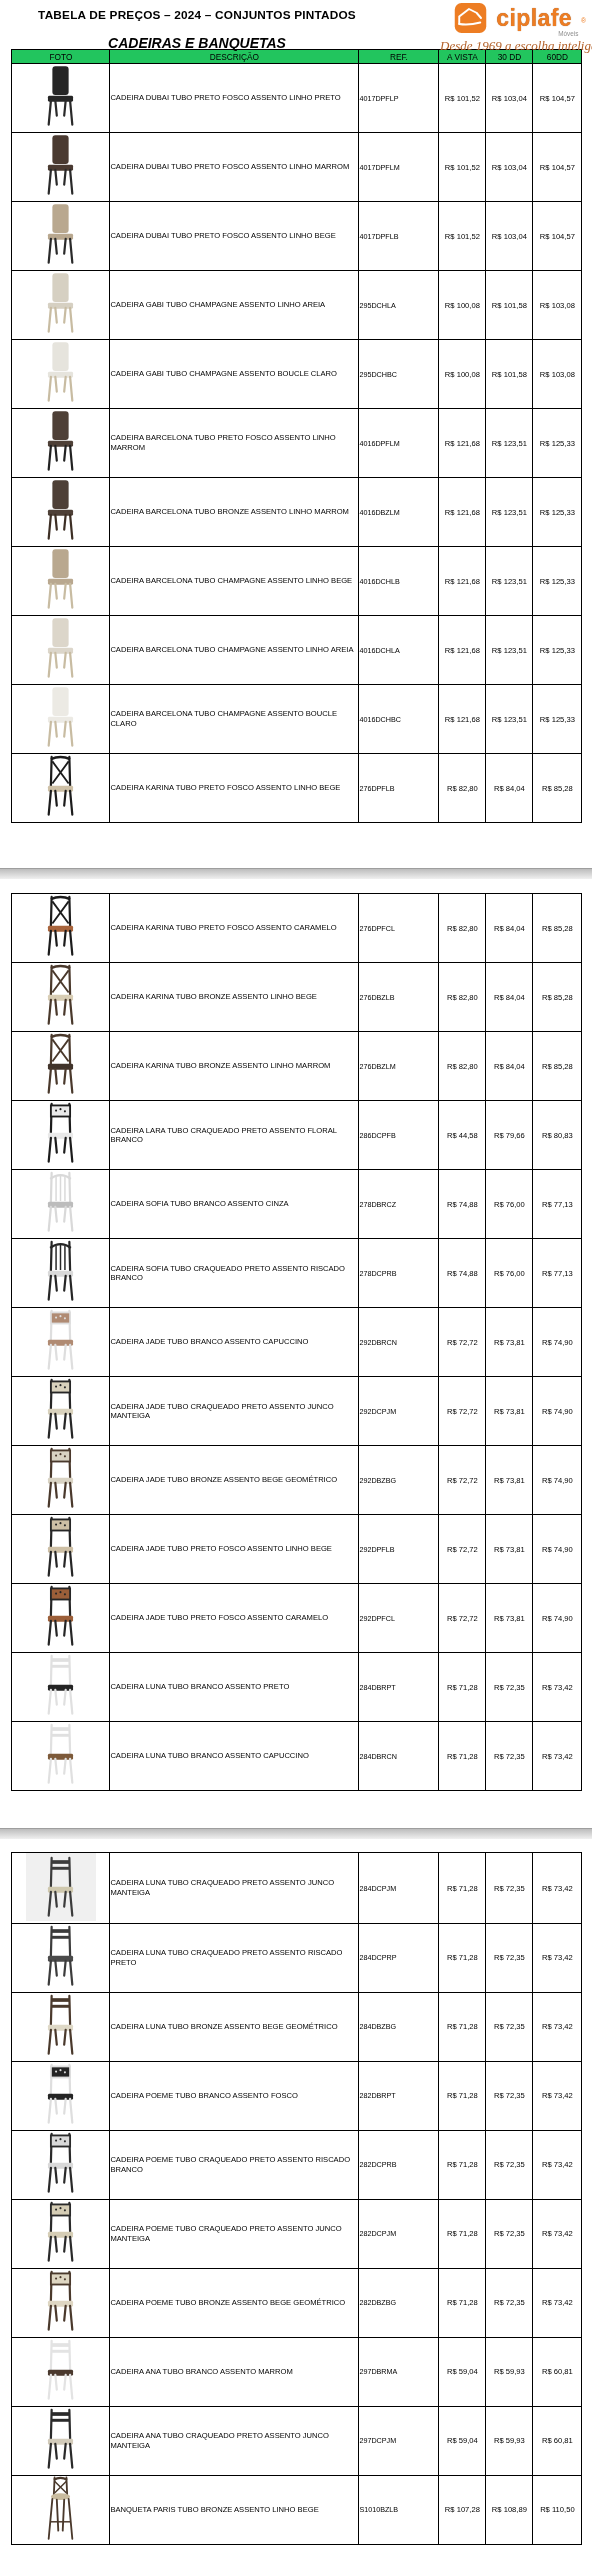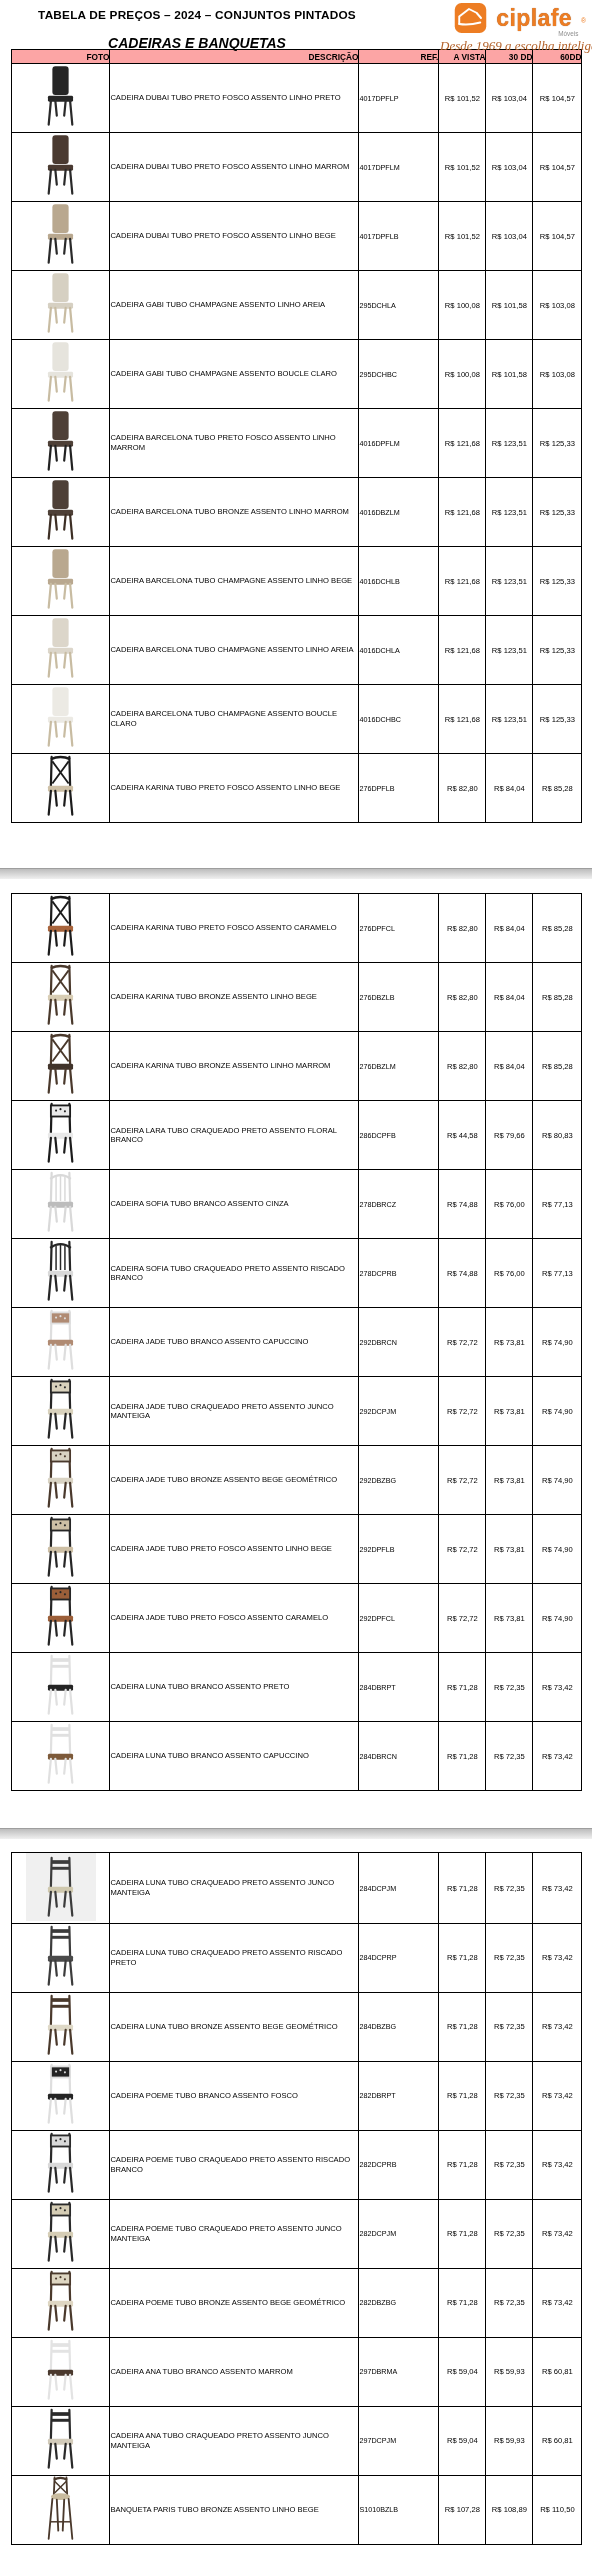--- a/index.html
+++ b/index.html
@@ -21,21 +21,21 @@
     text-shadow:0 0 0.8px #8a4412;}
   .logo-reg{font-size:6.8px;color:#ED7D23;align-self:flex-end;margin-bottom:10.6px;}
   .logo-moveis{font-size:6.4px;color:#8f8f8f;text-align:right;margin:-4.5px 7.6px 0 0;}
   .logo-tagline{font-family:"Liberation Serif",serif;font-style:italic;font-size:13px;
     color:#b4622a;margin-top:0.8px;white-space:nowrap;text-align:right;}
 
   
   table.price{border-collapse:collapse;table-layout:fixed;width:570px;margin-left:11.4px;
     border:1.5px solid #000;}
   table.price th,table.price td{border:0.8px solid #000;padding:0;overflow:hidden;}
-  table.price th{background:#fca5a5;font-size:8.3px;font-weight:bold;height:13px;text-align:right;}
+  table.price th{background:#22c55e;font-size:8.3px;font-weight:normal;height:13px;text-align:center;}
   table.price tr.row{height:61px;}
   td.photo{text-align:center;vertical-align:middle;}
   td.photo .thumb{display:inline-block;line-height:0;}
   td.desc{font-size:7.6px;line-height:1.3;padding:1.5px 3px 1.5px 3px;vertical-align:middle;text-align:left;}
   td.ref{font-size:7.2px;vertical-align:middle;}
   td.price-cell{font-size:7.6px;text-align:center;vertical-align:middle;white-space:nowrap;}
 
   
   .pagebreak{width:592px;height:10px;background:linear-gradient(#bdbdbd,#f0f0f0);
     border-top:0.8px solid #9e9e9e;}

